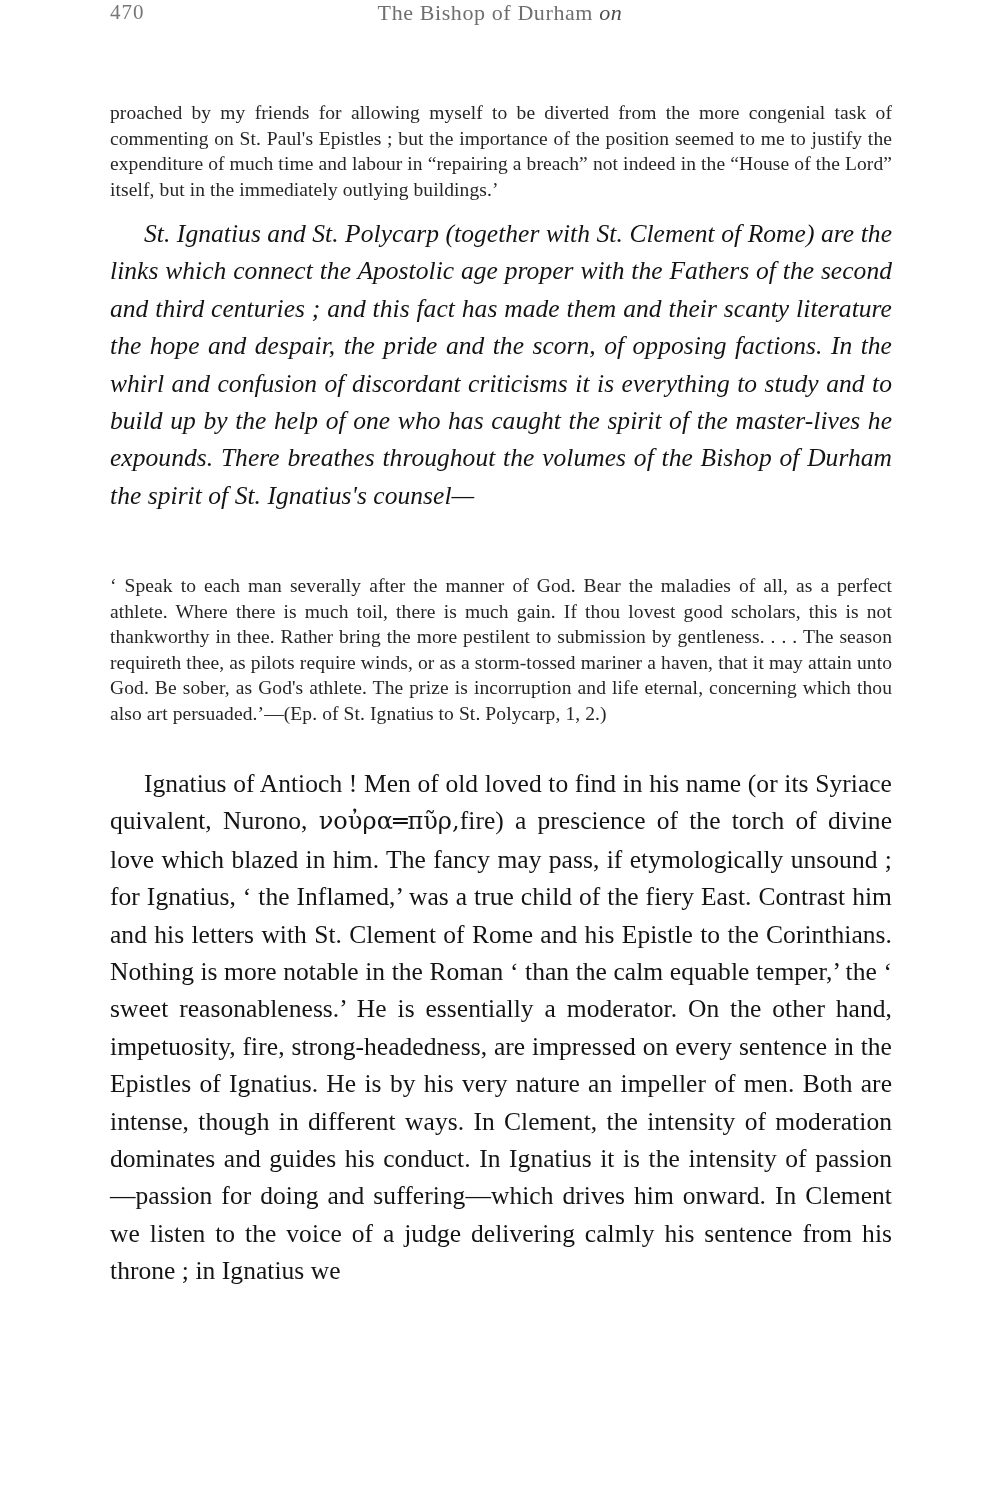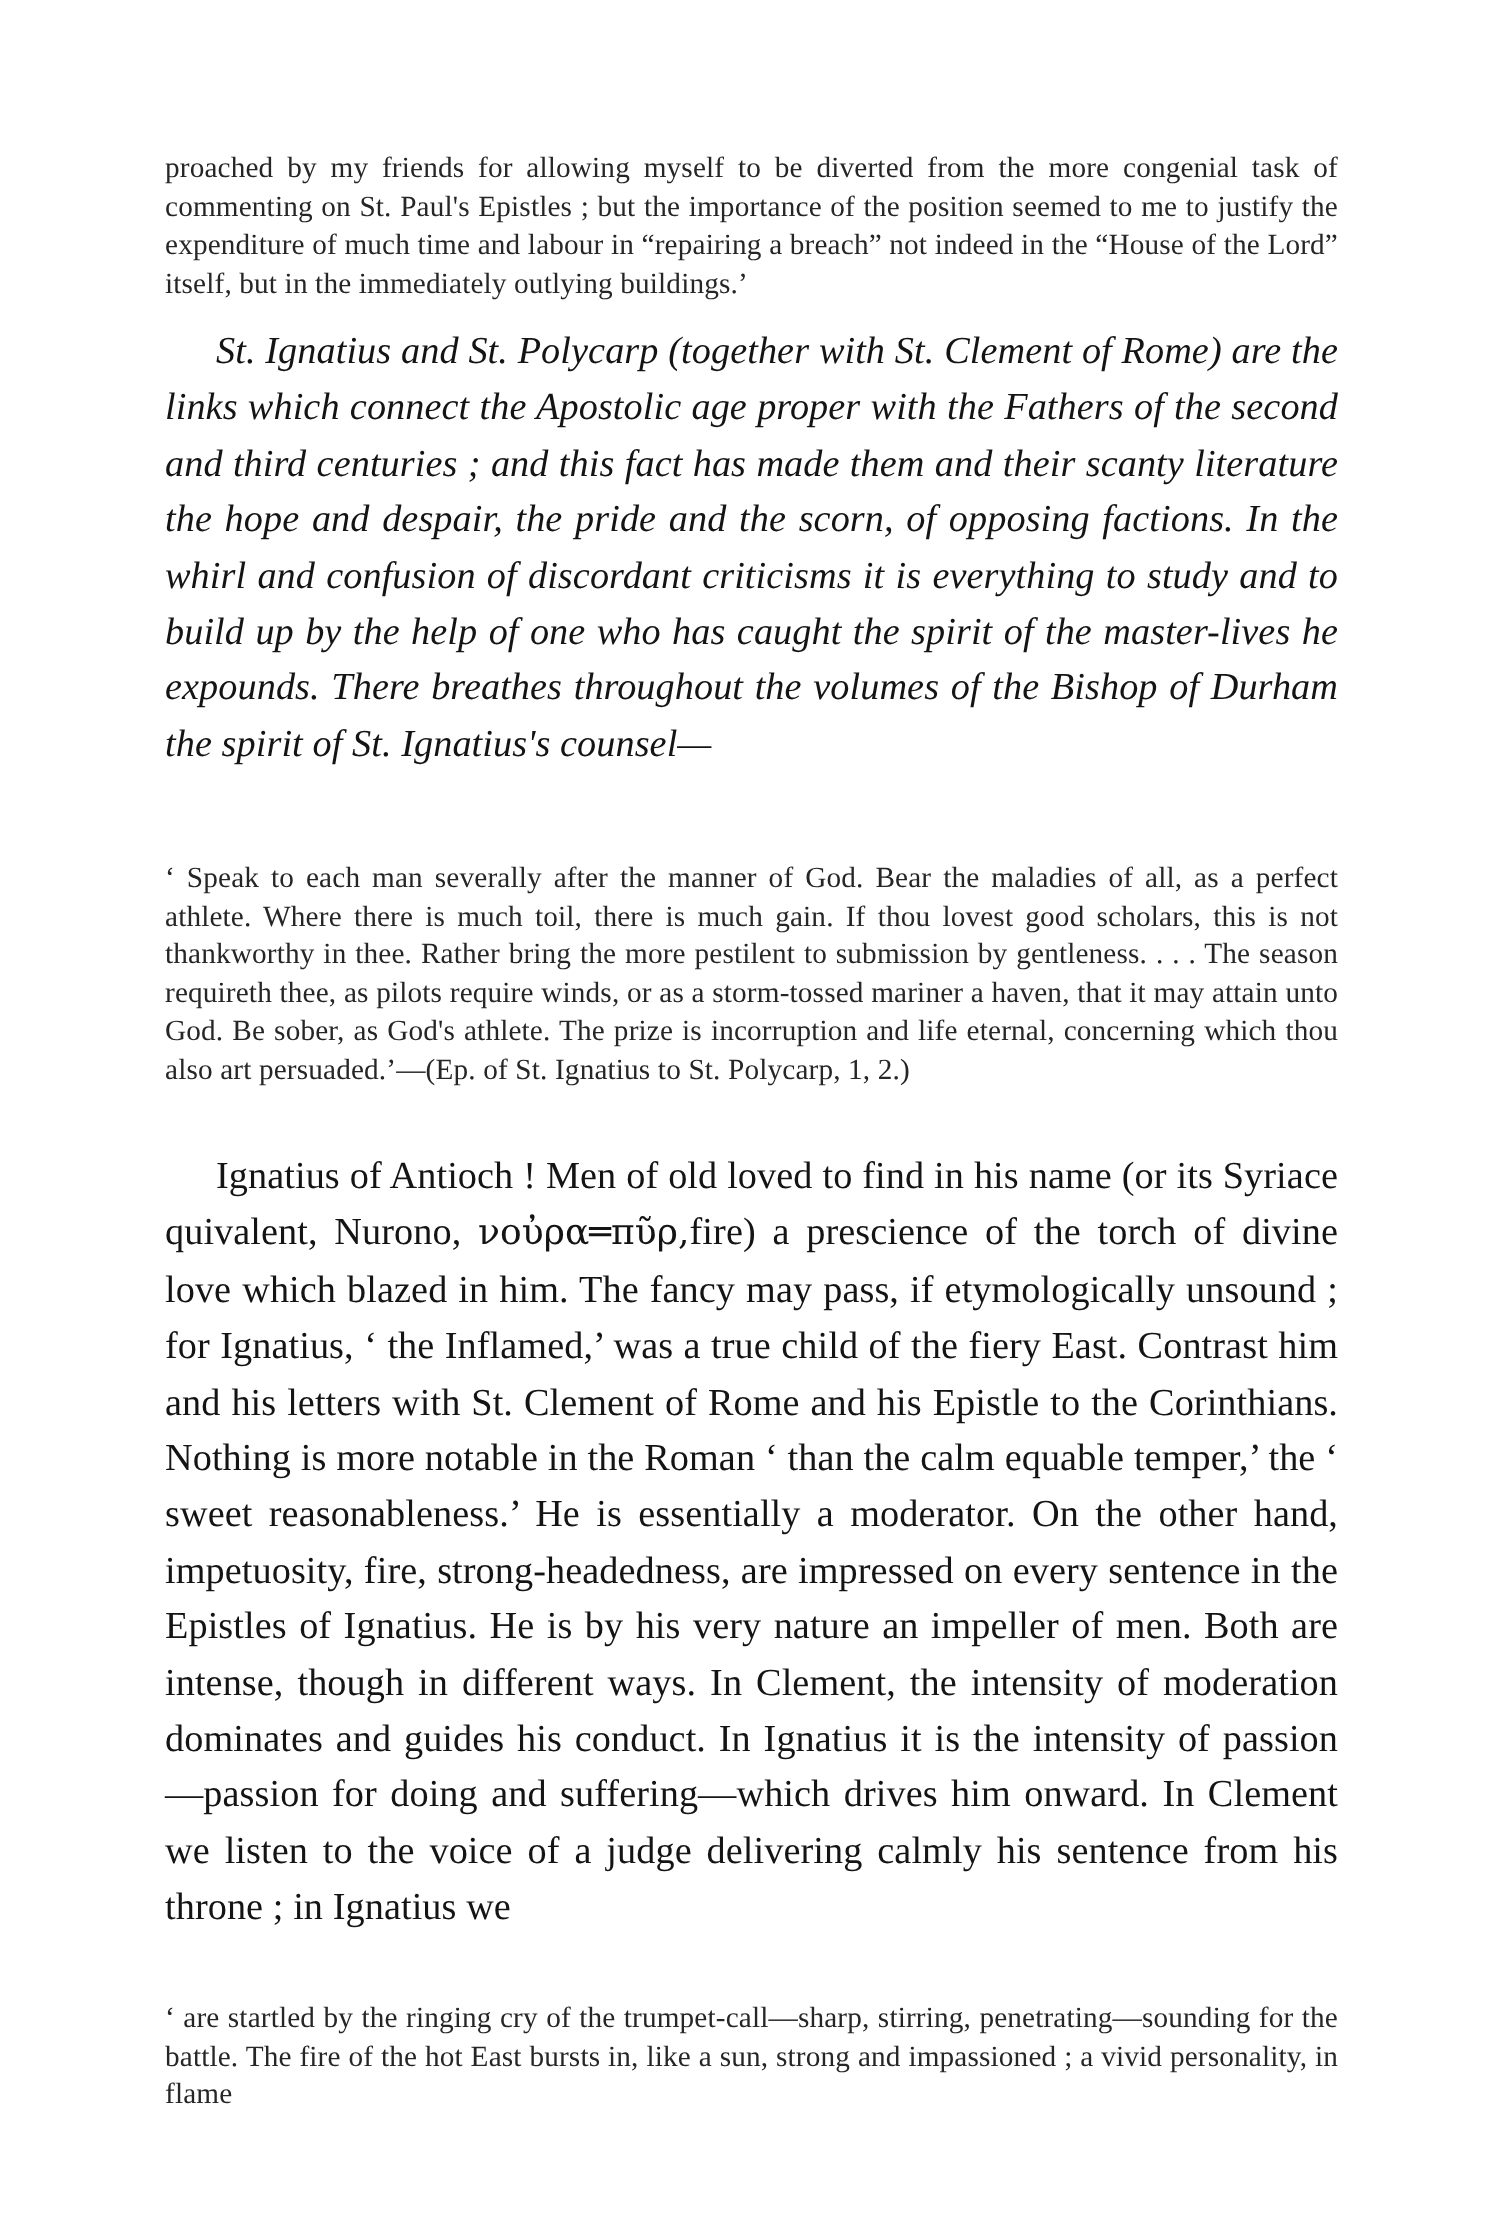--- a/index.html
+++ b/index.html
@@ -87,30 +87,36 @@
     width: 34px;
   }
   .ital { }
   .grk { font-family: "DejaVu Serif", serif; font-size: 24px; }
 </style>
 </head>
 <body>
 
 <div class="page">
 
+  <div class="running-head">
+    <span class="folio">470</span>
+    <div class="head-title">
+      <span>The Bishop of Durham</span>
+      <span class="ital">on</span>
+    </div>
+  </div>
 
   <div class="block extract" style="top: 52px;">proached by my friends for allowing myself to be diverted from the more congenial task of commenting on St. Paul's Epistles ; but the importance of the position seemed to me to justify the expenditure of much time and labour in “repairing a breach” not indeed in the “House of the Lord” itself, but in the immediately outlying buildings.’</div>
 
   <div class="block body-text" style="top: 215px; font-style: italic;">
     <span class="indent"></span><span>St. Ignatius and St. Polycarp (together with St. Clement of Rome) are the links which connect the Apostolic age proper with the Fathers of the second and third centuries ; and this fact has made them and their scanty literature the hope and despair, the pride and the scorn, of opposing factions. In the whirl and confusion of discordant criticisms it is everything to study and to build up by the help of one who has caught the spirit of the master-lives he expounds. There breathes throughout the volumes of the Bishop of Durham the spirit of St. Ignatius's counsel—</span>
   </div>
 
   <div class="block extract" style="top: 525px;">
     <span>‘ Speak to each man severally after the manner of God. Bear the maladies of all, as a perfect athlete. Where there is much toil, there is much gain. If thou lovest good scholars, this is not thankworthy in thee. Rather bring the more pestilent to submission by gentleness. . . . The season requireth thee, as pilots require winds, or as a storm-tossed mariner a haven, that it may attain unto God. Be sober, as God's athlete. The prize is incorruption and life eternal, concerning which thou also art persuaded.’—(Ep. of St. Ignatius to St. Polycarp, 1, 2.)</span>
   </div>
 
   <div class="block body-text" style="top: 765px;">
     <span class="indent"></span><span>Ignatius of Antioch ! Men of old loved to find in his name (or its Syriace quivalent, Nurono, </span><span class="grk">νοὐρα═πῦρ,</span><span class="ital">fire</span><span>) a prescience of the torch of divine love which blazed in him. The fancy may pass, if etymologically unsound ; for Ignatius, ‘ the Inflamed,’ was a true child of the fiery East. Contrast him and his letters with St. Clement of Rome and his Epistle to the Corinthians. Nothing is more notable in the Roman ‘ than the calm equable temper,’ the ‘ sweet reasonableness.’ He is essentially a </span><span class="ital">moderator.</span><span> On the other hand, impetuosity, fire, strong-headedness, are impressed on every sentence in the Epistles of Ignatius. He is by his very nature an </span><span class="ital">impeller</span><span> of men. Both are intense, though in different ways. In Clement, the intensity of moderation dominates and guides his conduct. In Ignatius it is the intensity of passion—passion for doing and suffering—which drives him onward. In Clement we listen to the voice of a judge delivering calmly his sentence from his throne ; in Ignatius we</span>
   </div>
 
-  <div class="block extract" style="top: 1285px;">‘ are startled by the ringing cry of the trumpet-call—sharp, stirring, penetrating—sounding for the battle. The fire of the hot East bursts in, like a sun, strong and impassioned ; a vivid personality, in flame</div>
 
 </div>
 
 </body></html>

